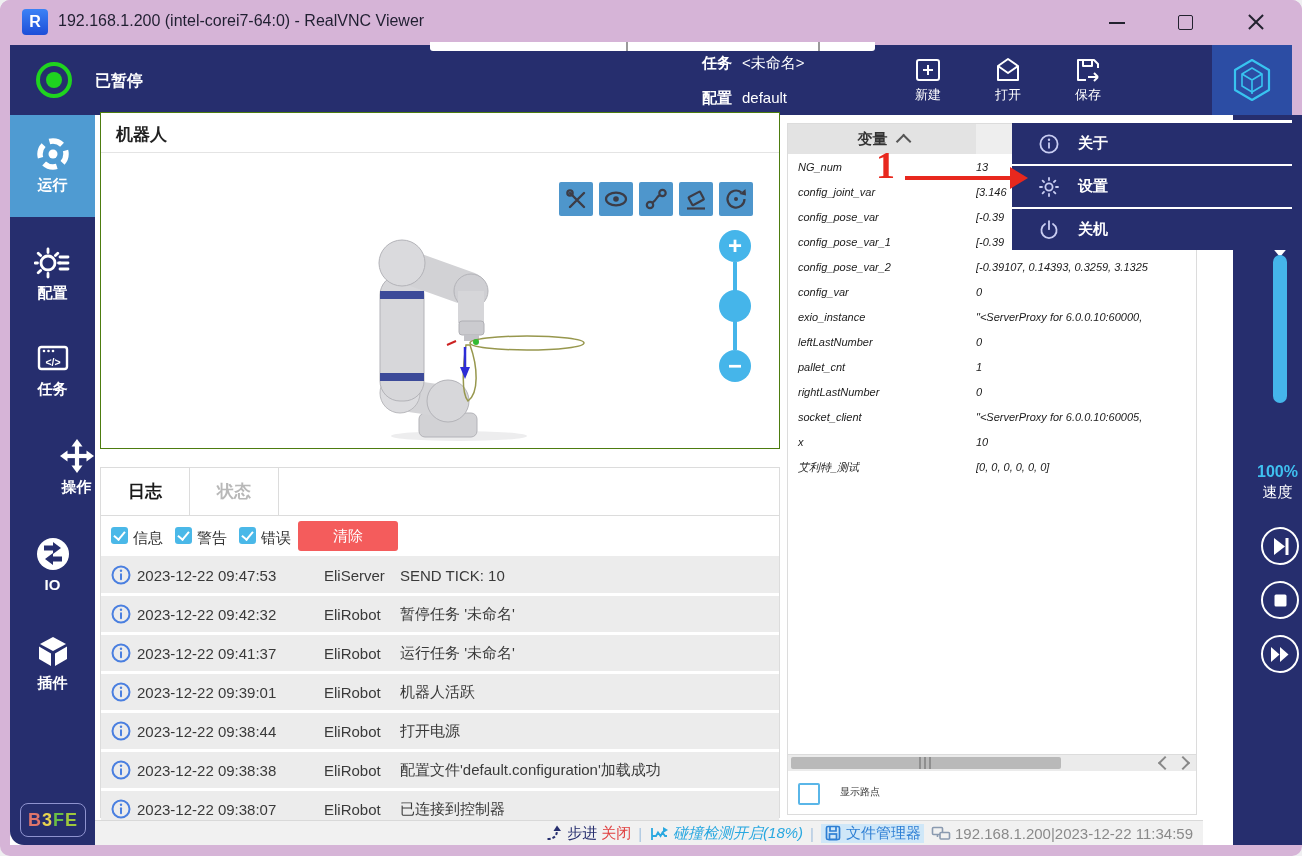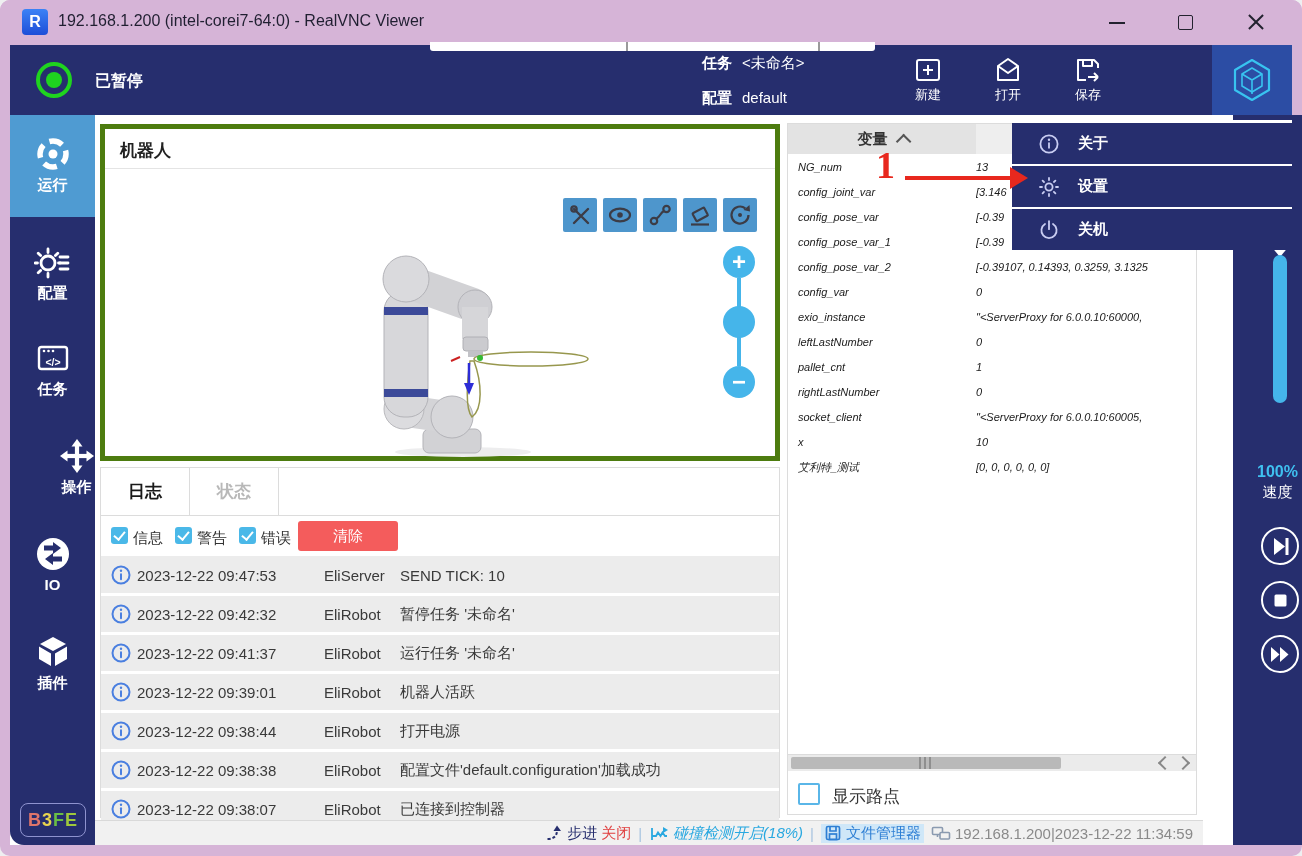--- a/index.html
+++ b/index.html
@@ -45,21 +45,21 @@
   .sb-item{position:absolute;left:0;width:85px;text-align:center;cursor:pointer;}
   .sb-item.active{background:#4f9bd2;}
   .sb-item svg{display:block;margin:0 auto;}
   .sb-label{color:#fff;font-size:15px;font-weight:bold;margin-top:3px;}
   .brand{position:absolute;left:10px;top:688px;width:64px;height:32px;border:1.5px solid #8f93cf;border-radius:8px;
     display:flex;align-items:center;justify-content:center;font-size:18px;font-weight:bold;letter-spacing:1px;}
   .brand b:nth-child(1){color:#e0756a}.brand b:nth-child(2){color:#e8d44f}
   .brand b:nth-child(3){color:#6abf45}.brand b:nth-child(4){color:#9fc93c}
 
   
-  .robot-panel{position:absolute;left:90px;top:79px;width:680px;height:337px;background:#fff;border:5px solid #4d7c0f;box-sizing:border-box;}
+  .robot-panel{position:absolute;left:90px;top:67px;width:680px;height:337px;background:#fff;border:1px solid #4d7c0f;box-sizing:border-box;}
   .rp-title{position:absolute;left:15px;top:10px;font-size:17px;font-weight:bold;color:#222;}
   .rp-divider{position:absolute;left:0;top:39px;width:100%;height:1px;background:#e4e4e4;}
   .rp-toolbar{position:absolute;left:458px;top:69px;display:flex;gap:6px;}
   .rp-tool{width:34px;height:34px;background:#4e96cc;border-radius:2px;cursor:pointer;display:flex;align-items:center;justify-content:center;}
   .zoom-btn{position:absolute;left:618px;width:32px;height:32px;border-radius:50%;background:#45b5ea;color:#fff;
     font-size:24px;font-weight:bold;display:flex;align-items:center;justify-content:center;cursor:pointer;line-height:1;}
   .zoom-track{position:absolute;left:632px;top:149px;width:4px;height:88px;background:#45b5ea;}
   .zoom-thumb{position:absolute;left:618px;top:177px;width:32px;height:32px;border-radius:50%;background:#45b5ea;cursor:pointer;}
   .robot-view{position:absolute;left:263px;top:120px;cursor:grab;}
 
@@ -95,21 +95,21 @@
   .var-value{position:absolute;left:188px;right:2px;white-space:nowrap;overflow:hidden;}
   .hscroll{position:absolute;left:0;top:630px;width:100%;height:17px;background:#ebebeb;border-top:1px solid #dcdcdc;box-sizing:border-box;}
   .hthumb{position:absolute;left:3px;top:2px;width:270px;height:12px;background:#b9b9b9;border-radius:2px;cursor:pointer;
     background-image:linear-gradient(90deg,transparent 128px,#8f8f8f 128px,#8f8f8f 130px,transparent 130px,
     transparent 133px,#8f8f8f 133px,#8f8f8f 135px,transparent 135px,transparent 138px,#8f8f8f 138px,#8f8f8f 140px,transparent 140px);}
   .harrow{position:absolute;top:3px;width:8px;height:8px;border:solid #888;border-width:2px 2px 0 0;cursor:pointer;}
   .harrow.left{left:372px;transform:rotate(-135deg);}
   .harrow.right{left:390px;transform:rotate(45deg);}
   .wp-row{position:absolute;left:0;top:648px;width:100%;height:42px;}
   .wp-cb{position:absolute;left:10px;top:11px;width:18px;height:18px;border:2px solid #5ab6e8;border-radius:2px;background:#fff;cursor:pointer;}
-  .wp-label{position:absolute;left:44px;top:13px;font-size:17px;color:#333;}
+  .wp-label{position:absolute;left:52px;top:13px;font-size:10px;color:#333;}
 
   
   .rail{position:absolute;left:1193px;top:70px;width:89px;height:730px;background:#262e6e;border-radius:0 0 14px 0;z-index:5;margin-left:30px;}
   .slider-tri{position:absolute;left:37px;top:130px;width:0;height:0;border-left:10px solid transparent;
     border-right:10px solid transparent;border-top:12px solid #fff;}
   .slider-track{position:absolute;left:40px;top:140px;width:14px;height:148px;background:#45b5ea;border-radius:7px;cursor:pointer;}
   .speed-pct{position:absolute;left:0;top:348px;width:100%;text-align:center;color:#3fc0f0;font-size:16px;font-weight:bold;}
   .speed-lab{position:absolute;left:0;top:368px;width:100%;text-align:center;color:#fff;font-size:15px;}
   .rail-btn{position:absolute;left:28px;width:38px;height:38px;border:2.5px solid #fff;border-radius:50%;box-sizing:border-box;
     cursor:pointer;display:flex;align-items:center;justify-content:center;}

